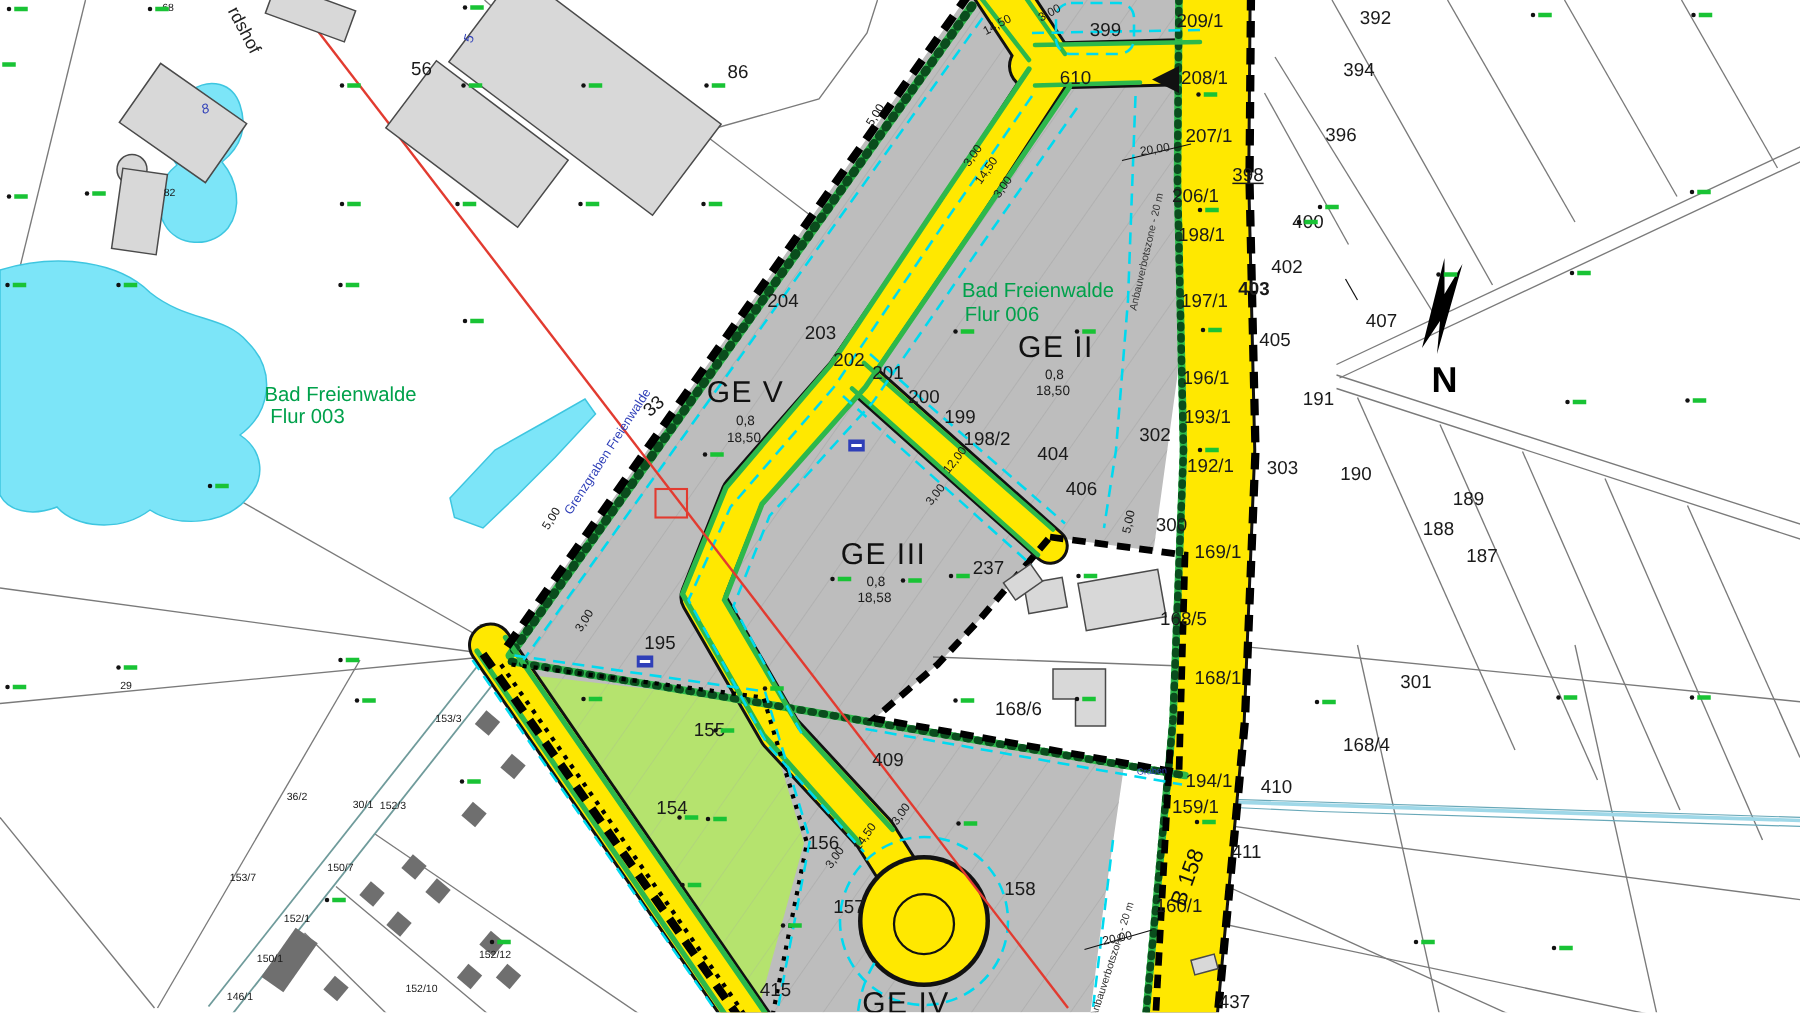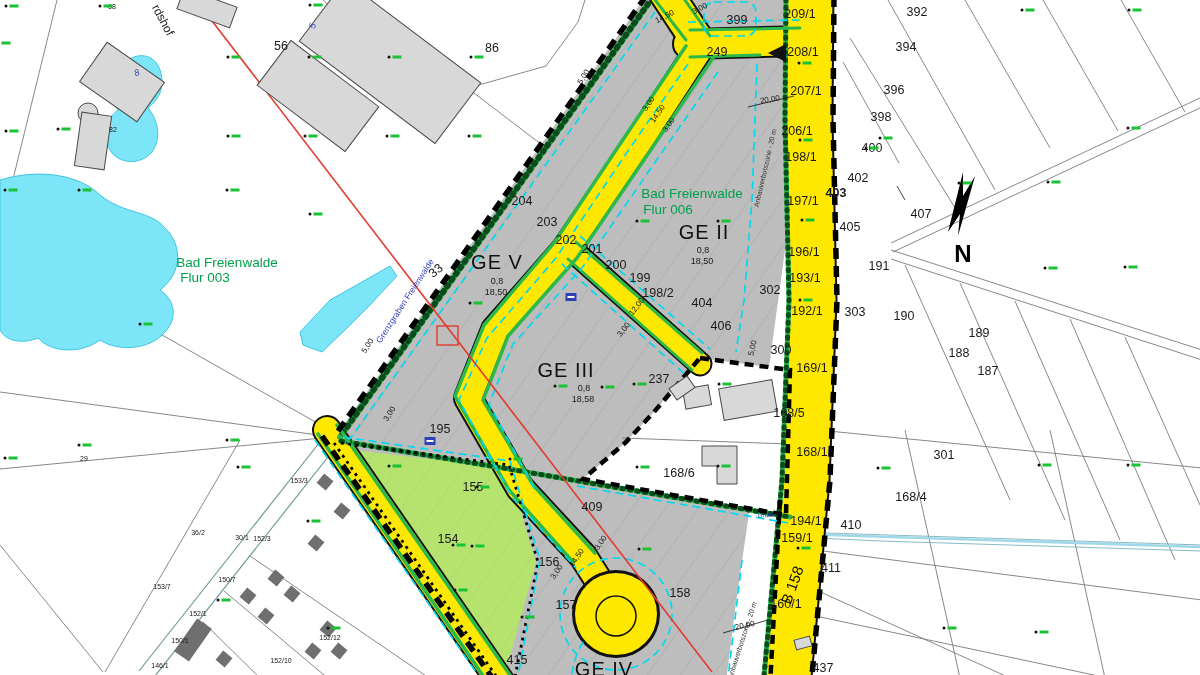--- a/index.html
+++ b/index.html
@@ -222,34 +222,34 @@
   <polygon points="768,53 786,44 786,62" fill="#111"></polygon>
 
   <path d="M963,172 L948,232 L960,214 L958,236 L975,176 L963,196 Z" fill="#000"></path>
 </svg>
 
 <span class="lbl north" style="left:963px;top:254px;">N</span>
 
 <span class="bluebadge" style="left:571px;top:297px;"></span>
 <span class="bluebadge" style="left:430px;top:441px;"></span>
 <span class="lbl p" style="left: 737px; top: 20px;">399</span>
-    <span class="lbl p" style="left: 717px; top: 52px;">249</span>
+    <span class="lbl p" style="left: 717px; top: 52px;">610</span>
     <span class="lbl p" style="left: 800px; top: 14px;">209/1</span>
     <span class="lbl p" style="left: 803px; top: 52px;">208/1</span>
     <span class="lbl p" style="left: 806px; top: 91px;">207/1</span>
     <span class="lbl p" style="left: 797px; top: 131px;">206/1</span>
     <span class="lbl p" style="left: 801px; top: 157px;">198/1</span>
     <span class="lbl p" style="left: 803px; top: 201px;">197/1</span>
     <span class="lbl p" style="left: 804px; top: 252px;">196/1</span>
     <span class="lbl p" style="left: 805px; top: 278px;">193/1</span>
     <span class="lbl p" style="left: 807px; top: 311px;">192/1</span>
     <span class="lbl p" style="left: 917px; top: 12px;">392</span>
     <span class="lbl p" style="left: 906px; top: 47px;">394</span>
     <span class="lbl p" style="left: 894px; top: 90px;">396</span>
-    <span class="lbl p" style="left: 881px; top: 117px;">398</span>
+    <span class="lbl p" style="left: 832px; top: 117px; text-decoration: underline;">398</span>
     <span class="lbl p" style="left: 872px; top: 148px;">400</span>
     <span class="lbl p" style="left: 858px; top: 178px;">402</span>
     <span class="lbl p" style="left: 836px; top: 193px; font-weight: bold;">403</span>
     <span class="lbl p" style="left: 850px; top: 227px;">405</span>
     <span class="lbl p" style="left: 921px; top: 214px;">407</span>
     <span class="lbl p" style="left: 879px; top: 266px;">191</span>
     <span class="lbl p" style="left: 904px; top: 316px;">190</span>
     <span class="lbl p" style="left: 931px; top: 333px; margin-left: 48px;">189</span>
     <span class="lbl p" style="left: 959px; top: 353px;">188</span>
     <span class="lbl p" style="left: 988px; top: 371px;">187</span>
@@ -303,21 +303,21 @@
     <span class="lbl ps" style="left: 180px; top: 640px;">150/1</span>
     <span class="lbl ps" style="left: 160px; top: 665px;">146/1</span>
     <span class="lbl ps" style="left: 281px; top: 660px;">152/10</span>
     <span class="lbl ps" style="left: 330px; top: 637px;">152/12</span>
     <span class="lbl zone" style="left: 497px; top: 262px;">GE V</span>
     <span class="lbl zsub" style="left: 497px; top: 281px;">0,8</span>
     <span class="lbl zsub" style="left: 496px; top: 292px;">18,50</span>
     <span class="lbl zone" style="left: 704px; top: 232px;">GE II</span>
     <span class="lbl zsub" style="left: 703px; top: 250px;">0,8</span>
     <span class="lbl zsub" style="left: 702px; top: 261px;">18,50</span>
-    <span class="lbl zone" style="left: 566px; top: 370px; text-align: right;">GE III</span>
+    <span class="lbl zone" style="left: 589px; top: 370px; text-align: right;">GE III</span>
     <span class="lbl zsub" style="left: 584px; top: 388px;">0,8</span>
     <span class="lbl zsub" style="left: 583px; top: 399px;">18,58</span>
     <span class="lbl zone" style="left: 604px; top: 669px;">GE IV</span>
     <span class="lbl green" style="left: 692px; top: 194px;">Bad Freienwalde</span>
     <span class="lbl green" style="left: 668px; top: 210px;">Flur 006</span>
     <span class="lbl green" style="left: 227px; top: 263px;">Bad Freienwalde</span>
     <span class="lbl green" style="left: 205px; top: 278px;">Flur 003</span>
     <span class="lbl blue" style="left: 405px; top: 301px; transform: translate(-50%, -50%) rotate(-57deg);">Grenzgraben Freienwalde</span>
     <span class="lbl roadname" style="left: 792px; top: 585px; transform: translate(-50%, -50%) rotate(-70deg);">B 158</span>
     <span class="lbl street" style="left: 163px; top: 20px; transform: translate(-50%, -50%) rotate(62deg);">rdshof</span>

